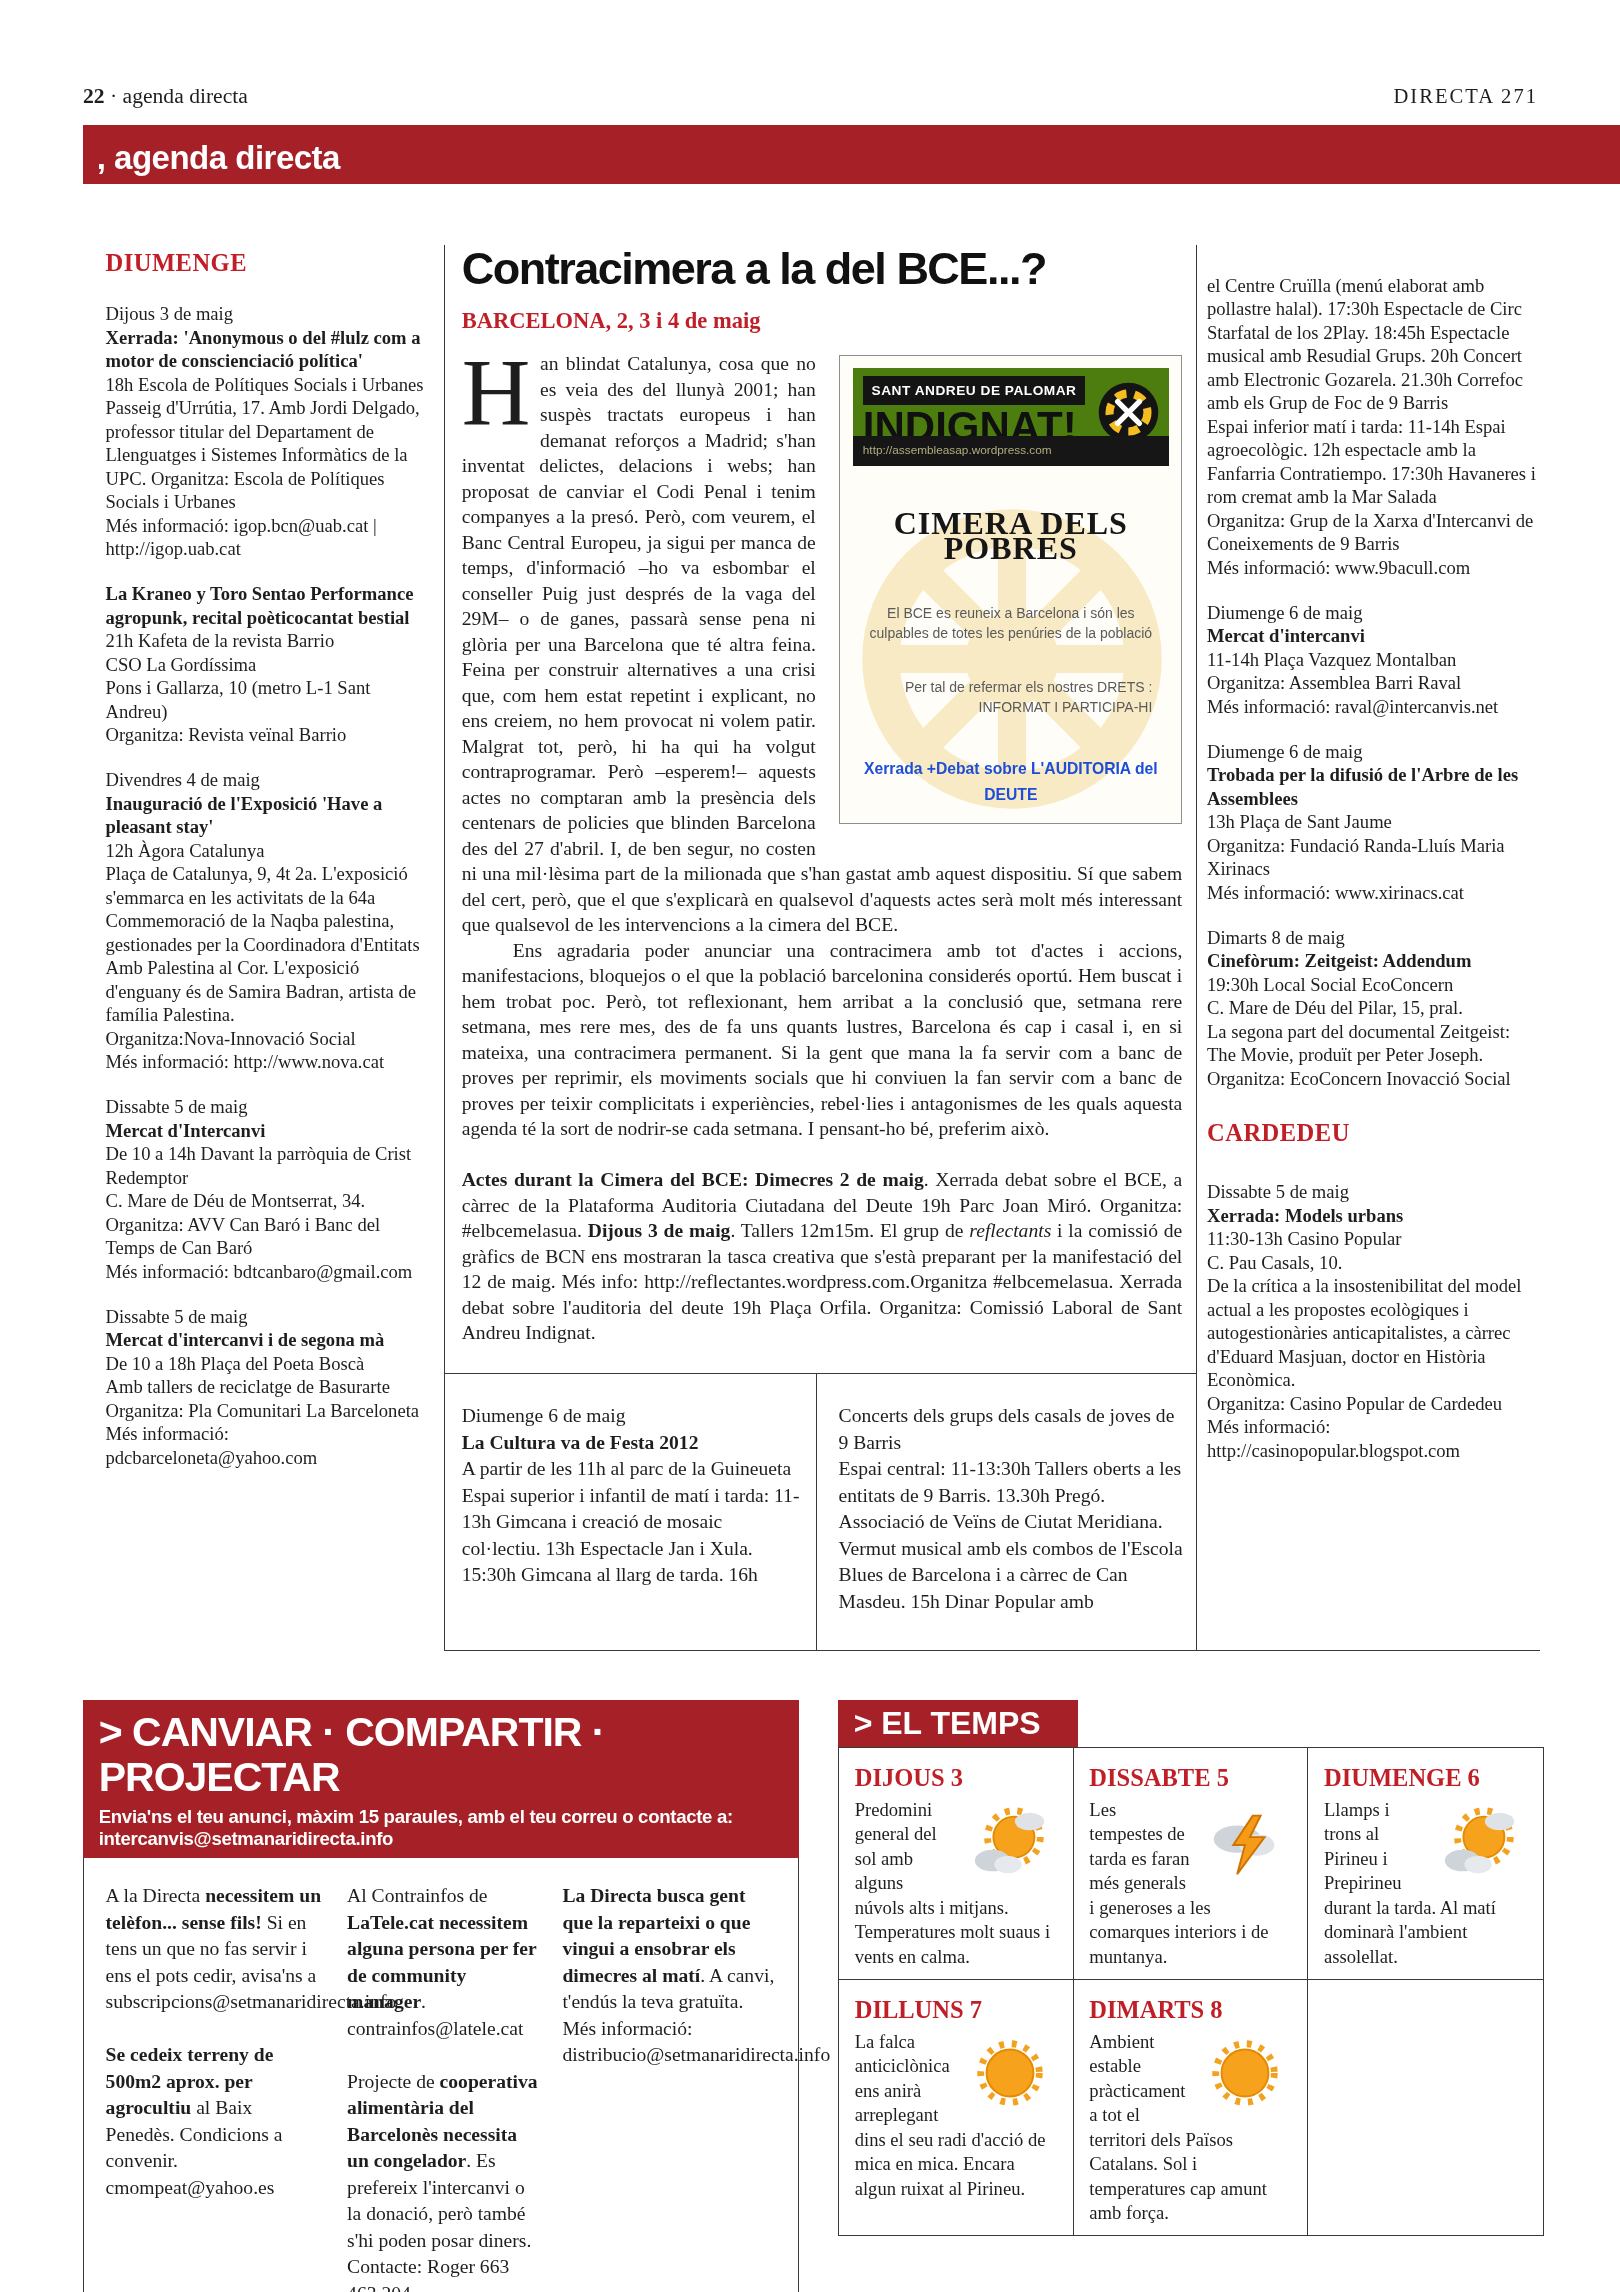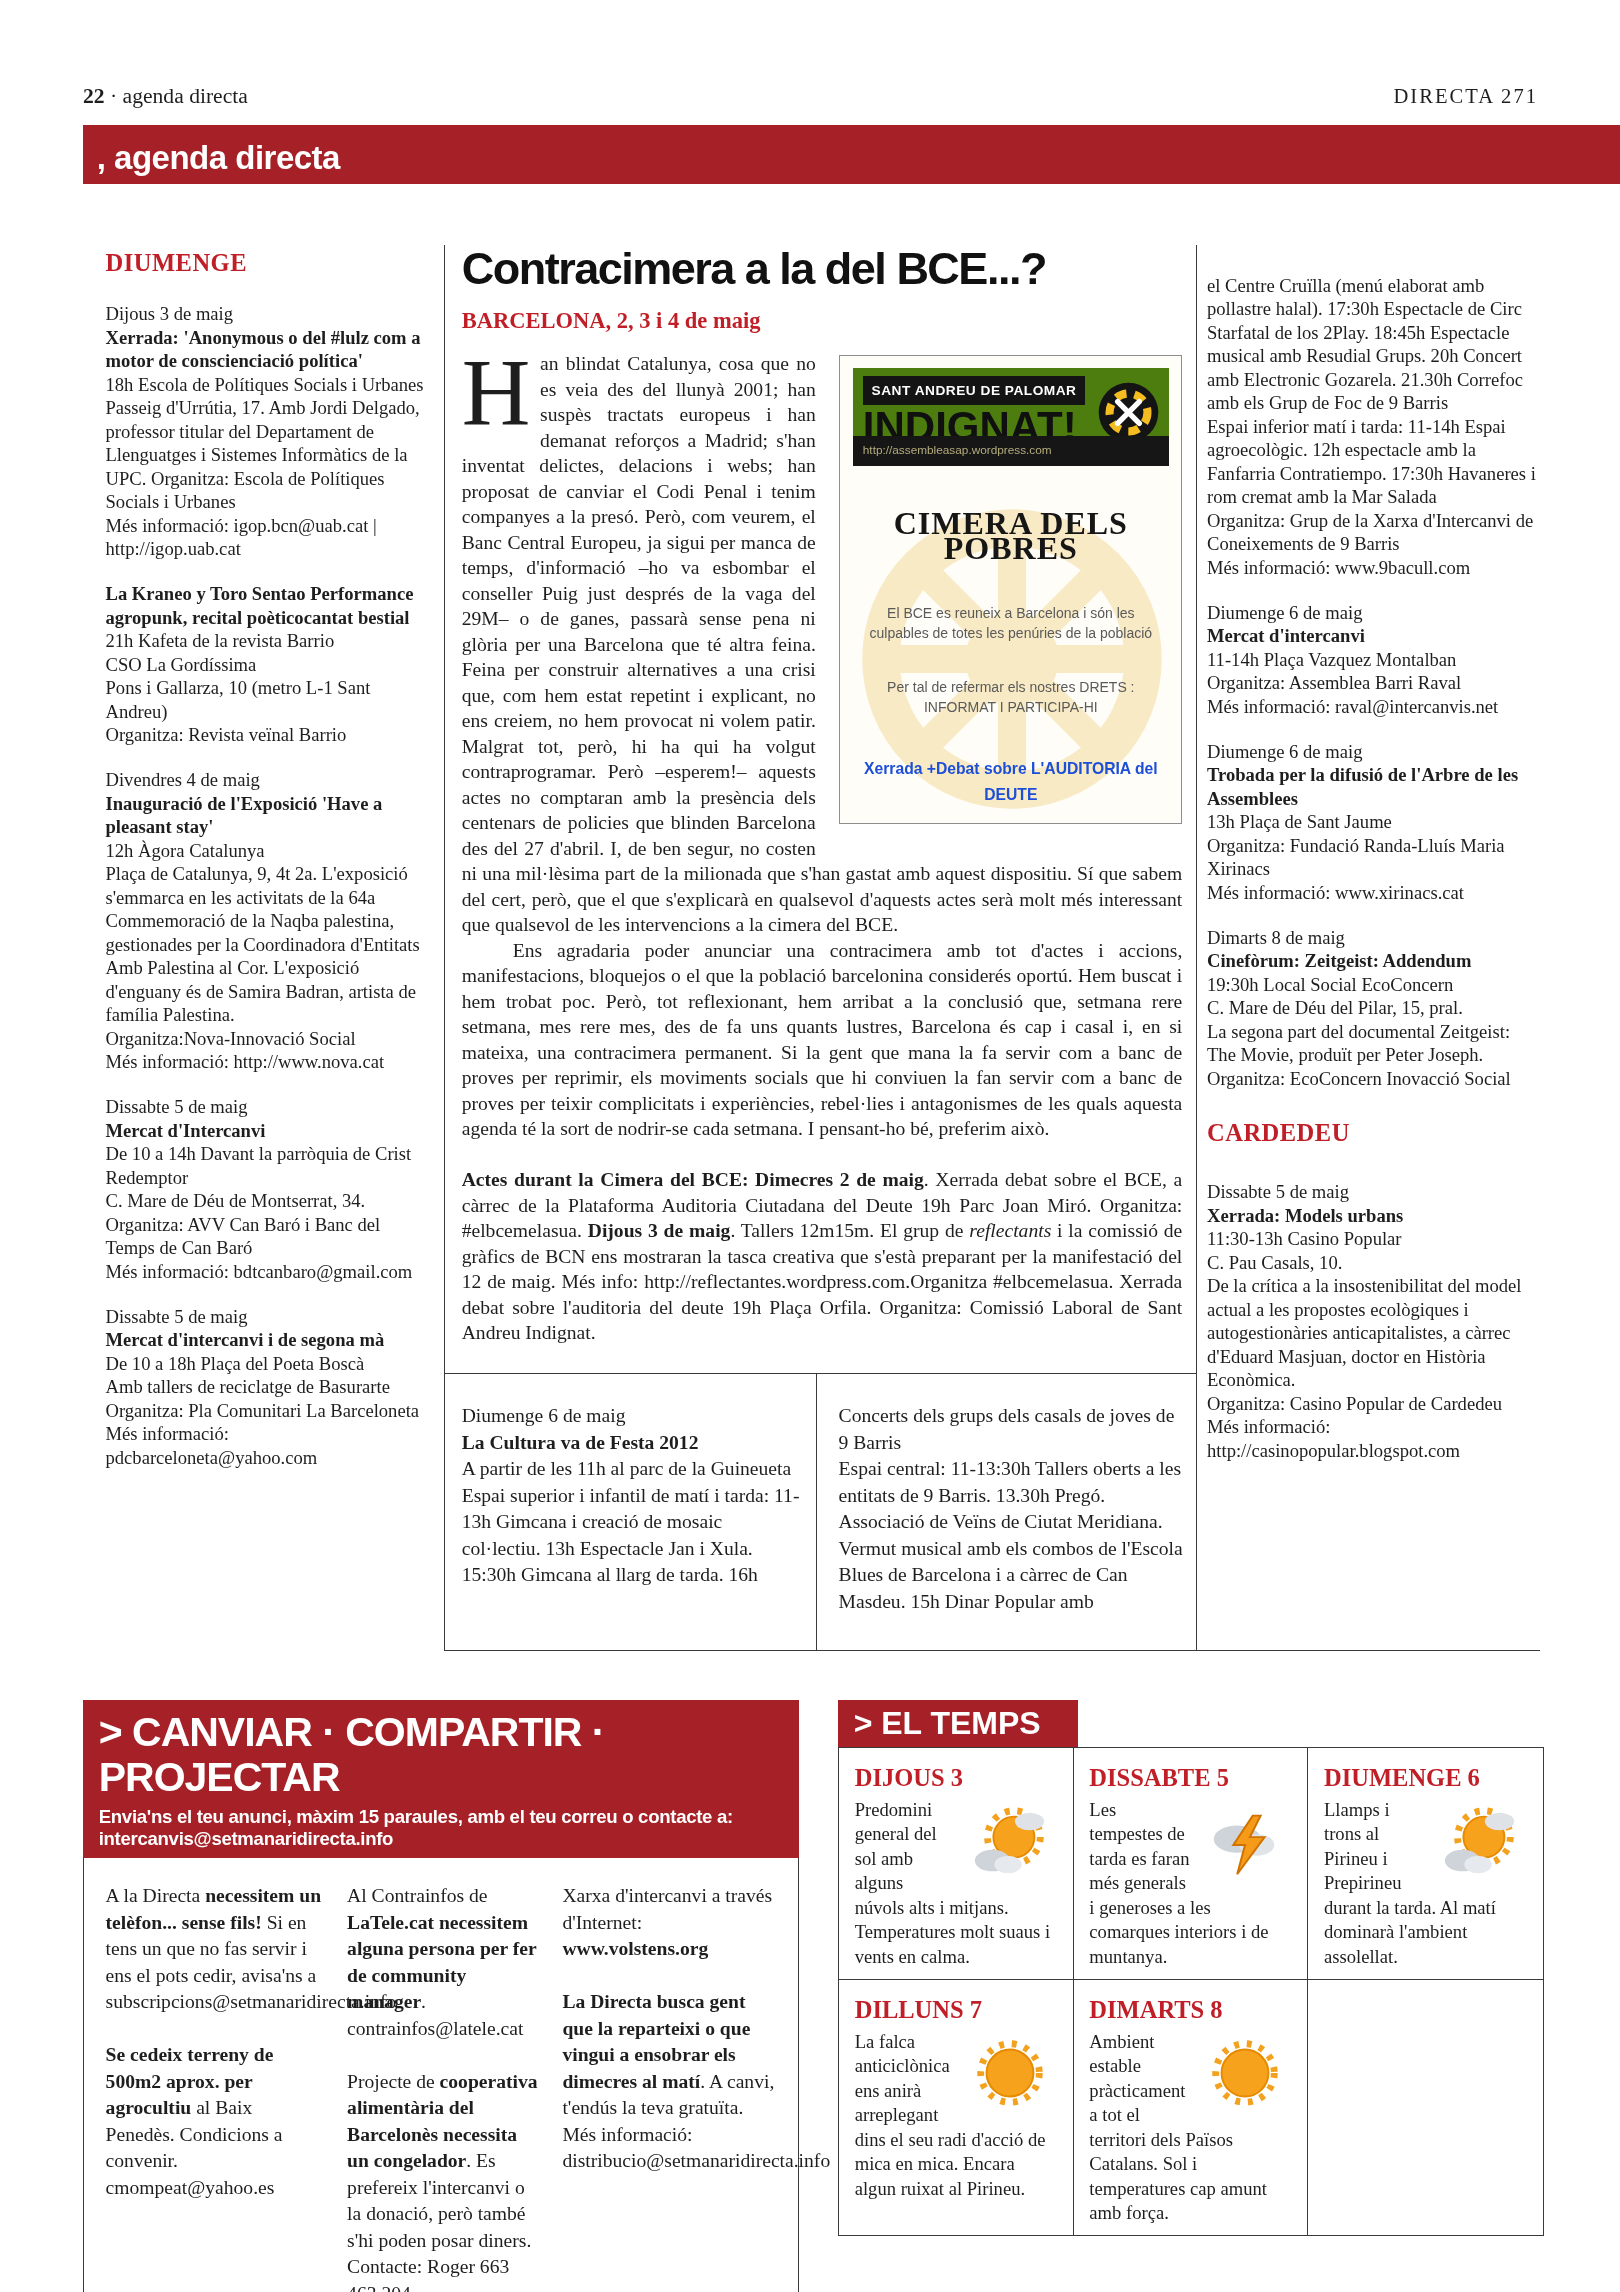--- a/index.html
+++ b/index.html
@@ -55,21 +55,21 @@
   .poster-banner {
     position:relative; margin:11.8px 12.7px 0; background:#4d7c0f; padding:7.8px 9.8px 0; height:98px;
     text-align:left;
   }
   .poster-banner .gear { position:absolute; right:7.8px; top:11.8px; }
   .pb-top { display:inline-block; background:#141414; color:#fff; font-weight:bold; font-size:13.7px; padding:2px 8.8px; letter-spacing:0.5px; }
   .pb-big { font-size:42px; font-weight:bold; letter-spacing:0px; color:#101010; line-height:1.0; margin-top:1px; }
   .pb-url { position:absolute; left:0; right:0; bottom:0; background:#161616; color:#b4ab7e; font-size:11.8px; text-align:left; padding:2px 9.8px; }
   .poster-headline { position:relative; font-family:"Liberation Serif", serif; font-weight:bold; font-size:32px; letter-spacing:1px; color:#161616; margin-top:45px; }
   .poster-b1 { position:relative; font-size:14px; color:#5a5a5a; margin:41px 19.6px 0; line-height:1.45; }
-  .poster-b2 { position:relative; font-size:14px; color:#5a5a5a; margin:33px 29px 15px; line-height:1.45; }
+  .poster-b2 { position:relative; font-size:14px; color:#5a5a5a; margin:33px 29px 15px; line-height:1.45;text-align:right; }
   .poster-b3 { position:relative; font-size:15.7px; font-weight:bold; color:#1d4ed8; margin:39px 9.8px 0; }
   
   .center-bottom { border-top:1px solid #3a3a3a; margin-top:27.4px; display:flex; flex:1; }
   .cb-left  { width:372px; padding:29px 15.7px 35px 16.7px; border-right:1px solid #3a3a3a; }
   .cb-right { flex:1; padding:29px 9.8px 35px 21.6px; }
   .cb-left .ev-date, .cb-left .ev-title, .cb-left .ev-lines,
   .cb-right .ev-lines { font-size:19.6px; line-height:26.5px; }
   
   .bottom-row { display:flex; gap:39px; margin:49px 0 0 83px; }
   
@@ -280,21 +280,20 @@
           <p class="ad"><span></span><b>Se cedeix terreny de 500m2 aprox. per agrocultiu</b><span> al Baix Penedès. Condicions a convenir. cmompeat@yahoo.es</span></p>
         </div>
       <div class="cl-col">
 
           <p class="ad"><span>Al Contrainfos de </span><b>LaTele.cat necessitem alguna persona per fer de community manager</b><span>. contrainfos@latele.cat</span></p>
 
           <p class="ad"><span>Projecte de </span><b>cooperativa alimentària del Barcelonès necessita un congelador</b><span>. Es prefereix l'intercanvi o la donació, però també s'hi poden posar diners. Contacte: Roger 663 463 204</span></p>
         </div>
       <div class="cl-col">
 
-          <p class="ad"><span>Xarxa d'intercanvi a través d'Internet: </span><b>www.volstens.org</b><span></span></p>
 
           <p class="ad"><span></span><b>La Directa busca gent que la reparteixi o que vingui a ensobrar els dimecres al matí</b><span>. A canvi, t'endús la teva gratuïta. Més informació: distribucio@setmanaridirecta.info</span></p>
         </div>
     </div>
   </div>
 
   <div class="weather">
     <div class="wx-head">&gt; EL TEMPS</div>
     <div class="wx-grid">
 

